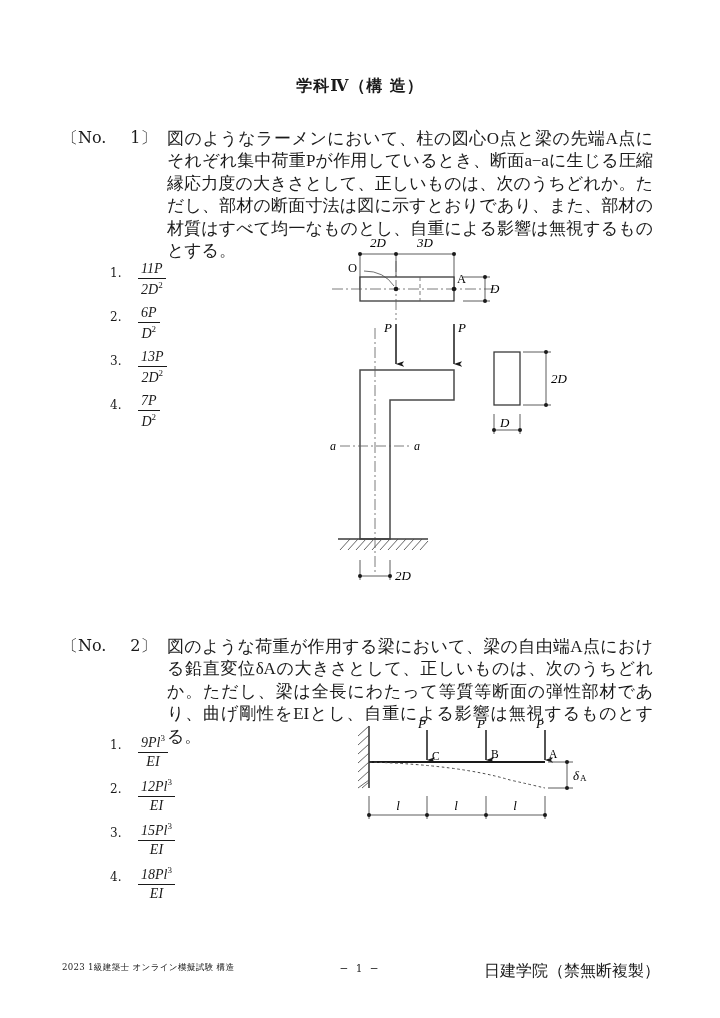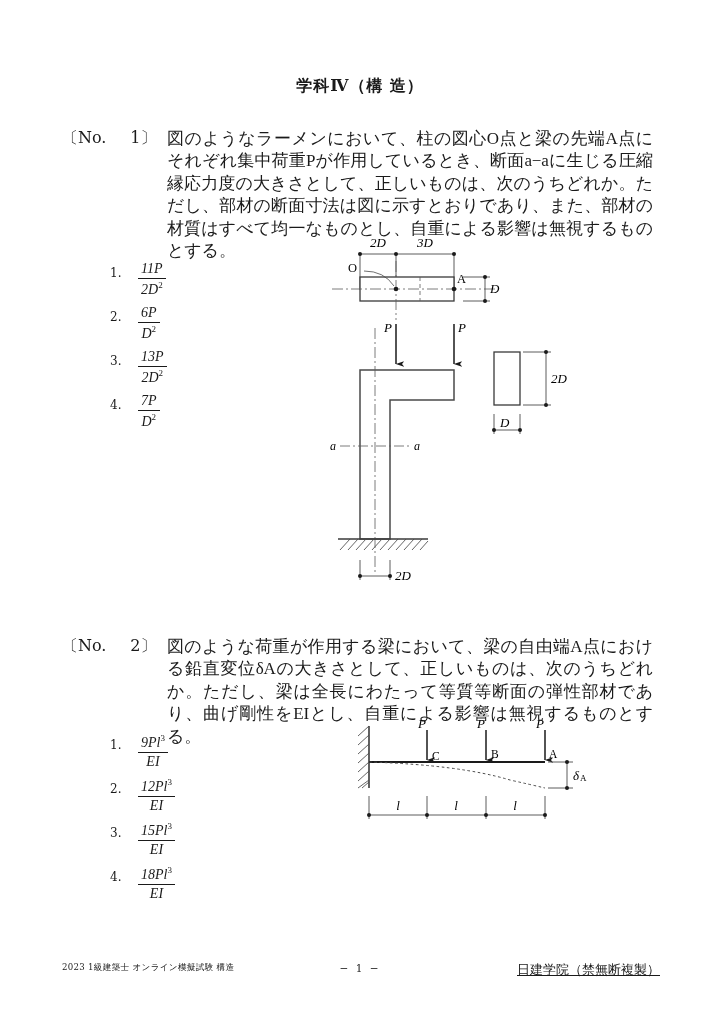--- a/index.html
+++ b/index.html
@@ -126,23 +126,22 @@
     font-size: 8.6px; font-family: "DejaVu Serif", serif;
     letter-spacing: 0.3px; white-space: nowrap;
   }
   .footer-center {
     position: absolute; left: 0; top: 0; width: 720px;
     text-align: center; font-size: 10.5px;
     font-family: "DejaVu Serif", serif; letter-spacing: 2px;
   }
   .footer-right {
     position: absolute; right: 60px; top: -1px;
-    font-size: 13px; font-family: "DejaVu Serif", serif;
+    font-size: 16px; font-family: "DejaVu Serif", serif;
     white-space: nowrap;
-    text-decoration: underline;
   }
 </style>
 </head>
 <body>
 
 <div class="page">
 
   <div class="title">学科Ⅳ（構 造）</div>
 
   <div class="qblock" id="q1">

